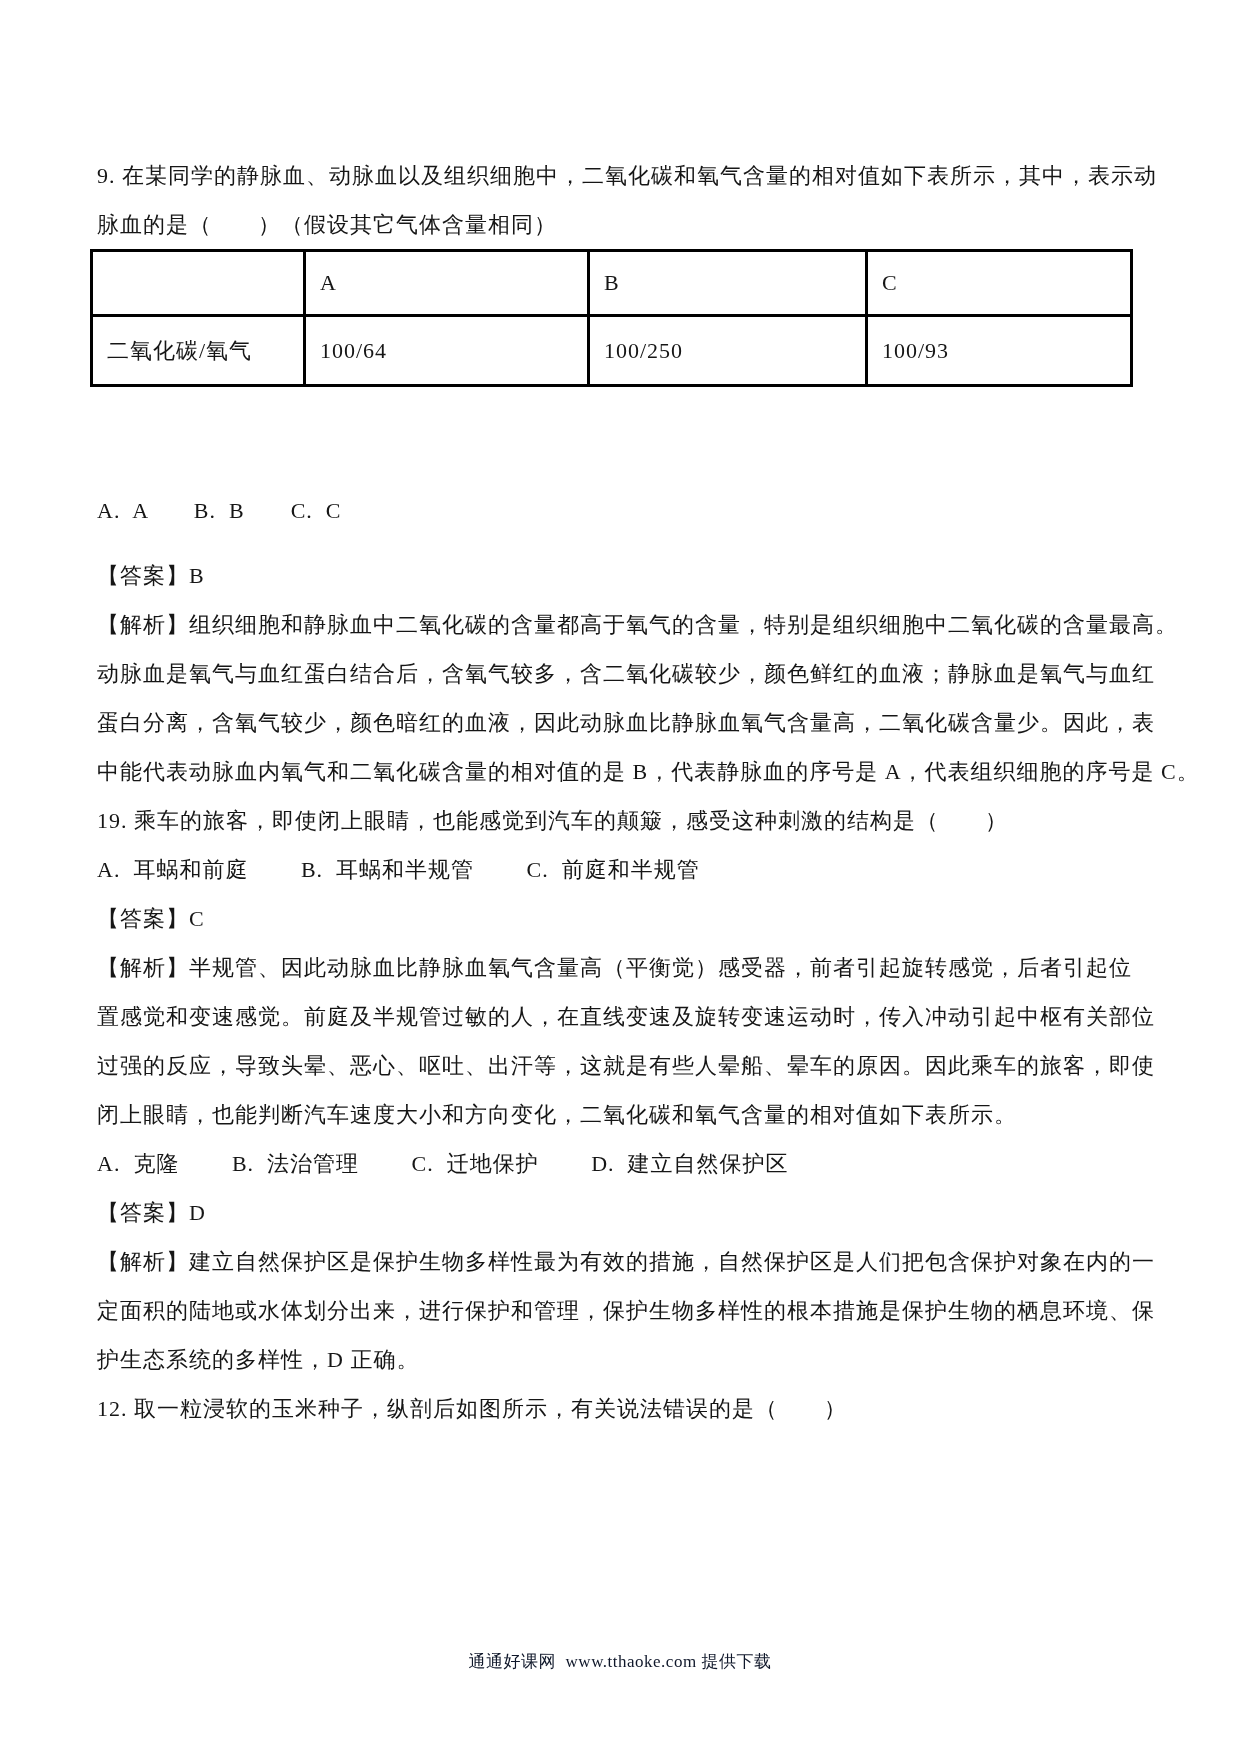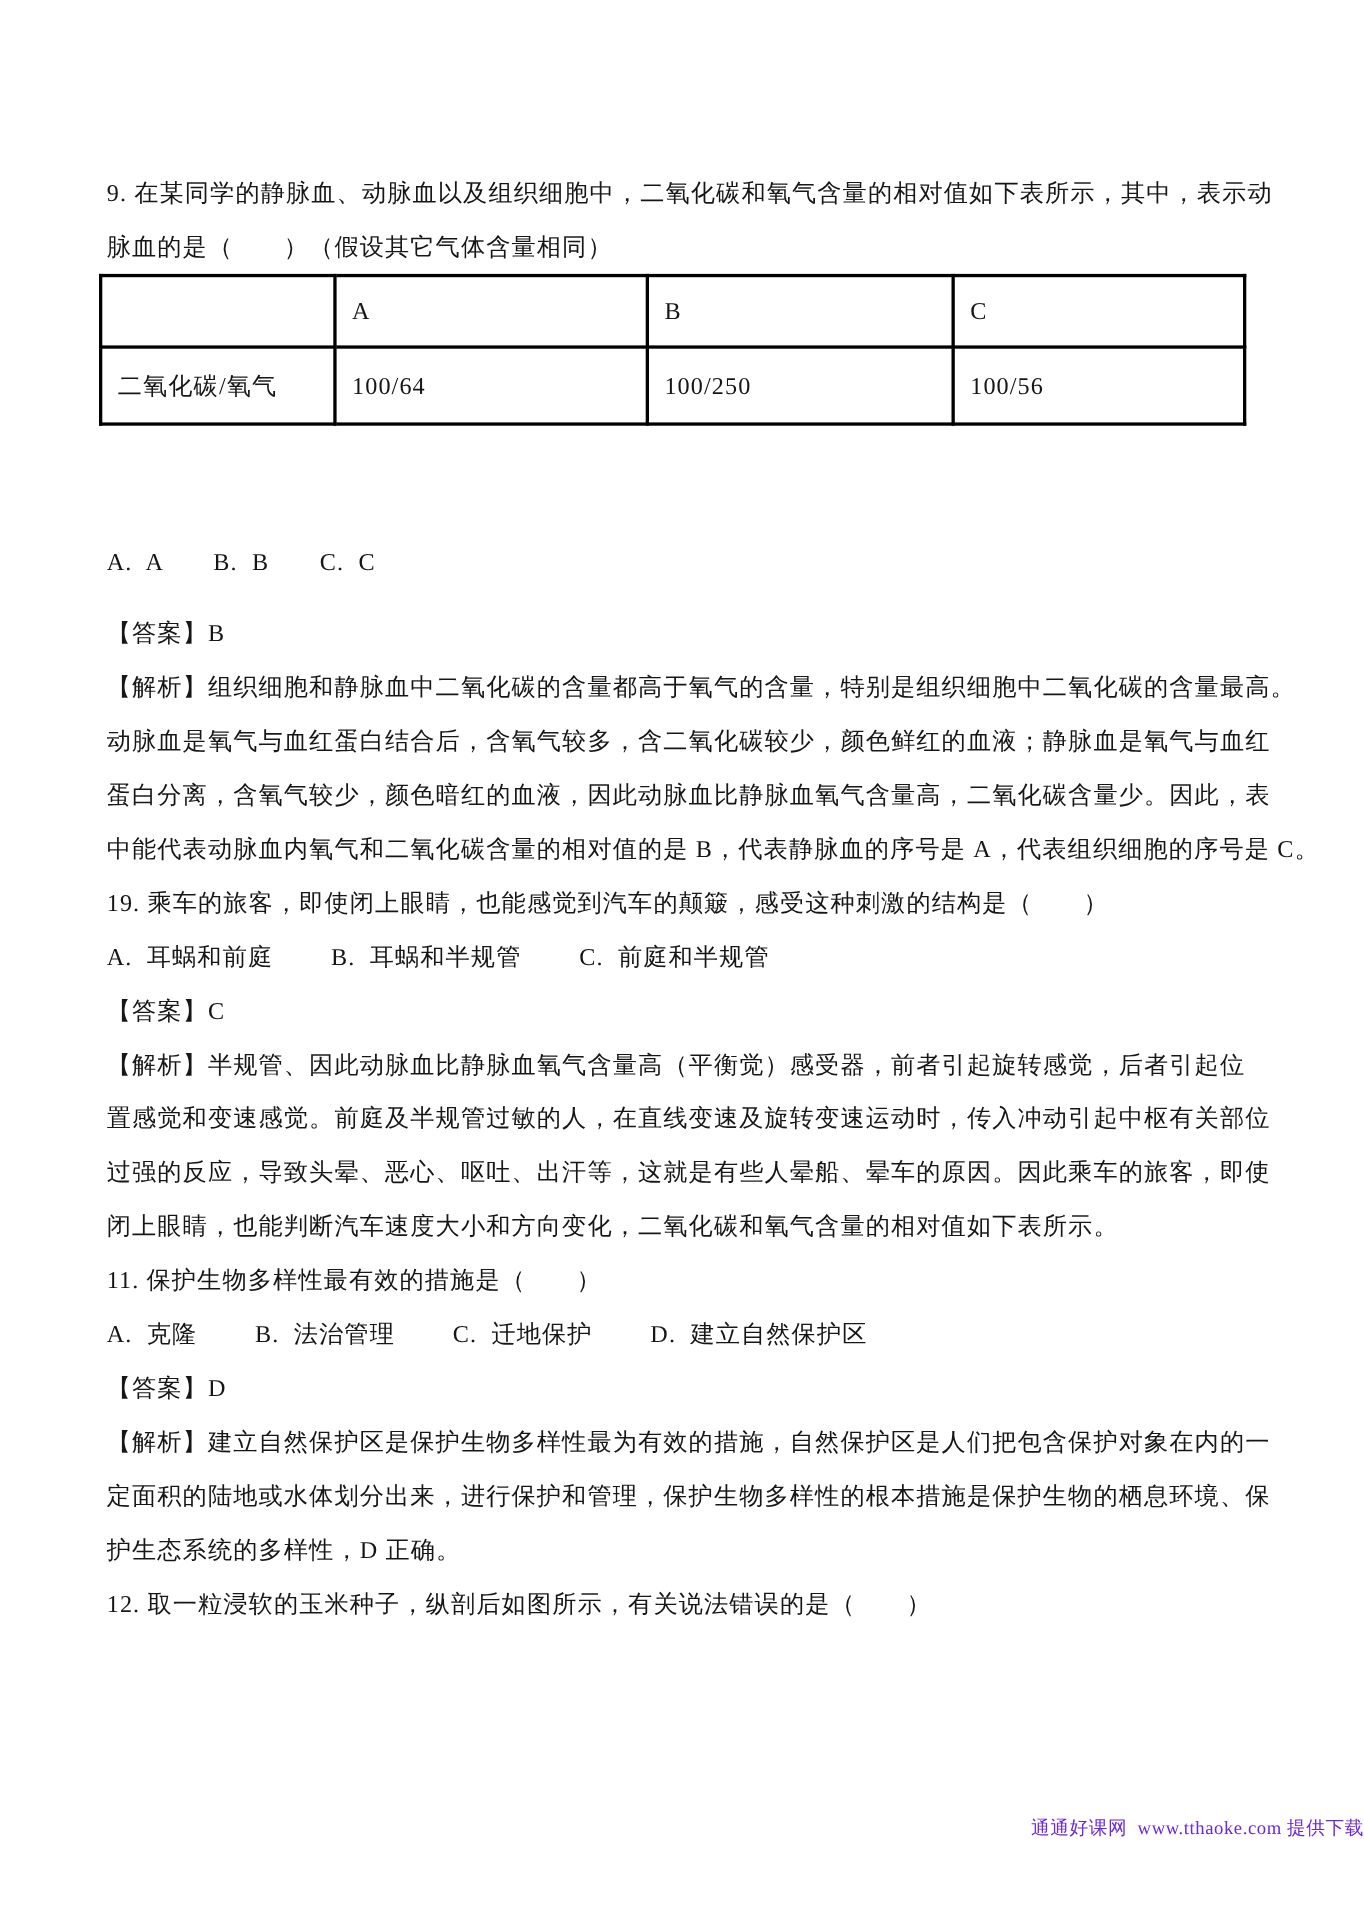--- a/index.html
+++ b/index.html
@@ -48,24 +48,24 @@
     overflow: hidden;
   }
   tr.thead-row td { height: 62px; }
   tr.tbody-row td { height: 67px; }
 
   .footer {
     position: absolute;
     left: 0;
     top: 1650px;
     width: 100%;
-    text-align: right;
+    text-align: center;
     font-size: 17px;
     line-height: 24px;
-    color: #6d28d9;
+    color: #0f172a;
     letter-spacing: 0.5px;
     white-space: pre;
   }
 </style>
 </head>
 <body>
 
 <div class="page">
   <div class="doc">
 
@@ -83,21 +83,21 @@
           <tr class="thead-row">
         <td></td>
         <td>A</td>
         <td>B</td>
         <td>C</td>
       </tr>
       <tr class="tbody-row">
         <td>二氧化碳/氧气</td>
         <td>100/64</td>
         <td>100/250</td>
-        <td>100/56</td>
+        <td>100/93</td>
       </tr>
     </tbody>
       </table>
 
     <div class="spacer sp-after-table"></div>
 
     <div class="line">A.  A　　B.  B　　C.  C</div>
     <div class="spacer sp-small"></div>
     <div class="line">【答案】B</div>
     <div class="line">【解析】组织细胞和静脉血中二氧化碳的含量都高于氧气的含量，特别是组织细胞中二氧化碳的含量最高。</div>
@@ -106,21 +106,20 @@
     <div class="line">中能代表动脉血内氧气和二氧化碳含量的相对值的是 B，代表静脉血的序号是 A，代表组织细胞的序号是 C。</div>
 
     <div class="line">19. 乘车的旅客，即使闭上眼睛，也能感觉到汽车的颠簸，感受这种刺激的结构是（　　）</div>
     <div class="line">A.  耳蜗和前庭　　 B.  耳蜗和半规管　　 C.  前庭和半规管</div>
     <div class="line">【答案】C</div>
     <div class="line">【解析】半规管、因此动脉血比静脉血氧气含量高（平衡觉）感受器，前者引起旋转感觉，后者引起位</div>
     <div class="line">置感觉和变速感觉。前庭及半规管过敏的人，在直线变速及旋转变速运动时，传入冲动引起中枢有关部位</div>
     <div class="line">过强的反应，导致头晕、恶心、呕吐、出汗等，这就是有些人晕船、晕车的原因。因此乘车的旅客，即使</div>
     <div class="line">闭上眼睛，也能判断汽车速度大小和方向变化，二氧化碳和氧气含量的相对值如下表所示。</div>
 
-    <div class="line">11. 保护生物多样性最有效的措施是（　　）</div>
     <div class="line">A.  克隆　　 B.  法治管理　　 C.  迁地保护　　 D.  建立自然保护区</div>
     <div class="line">【答案】D</div>
     <div class="line">【解析】建立自然保护区是保护生物多样性最为有效的措施，自然保护区是人们把包含保护对象在内的一</div>
     <div class="line">定面积的陆地或水体划分出来，进行保护和管理，保护生物多样性的根本措施是保护生物的栖息环境、保</div>
     <div class="line">护生态系统的多样性，D 正确。</div>
 
     <div class="line">12. 取一粒浸软的玉米种子，纵剖后如图所示，有关说法错误的是（　　）</div>
 
   </div>
 

